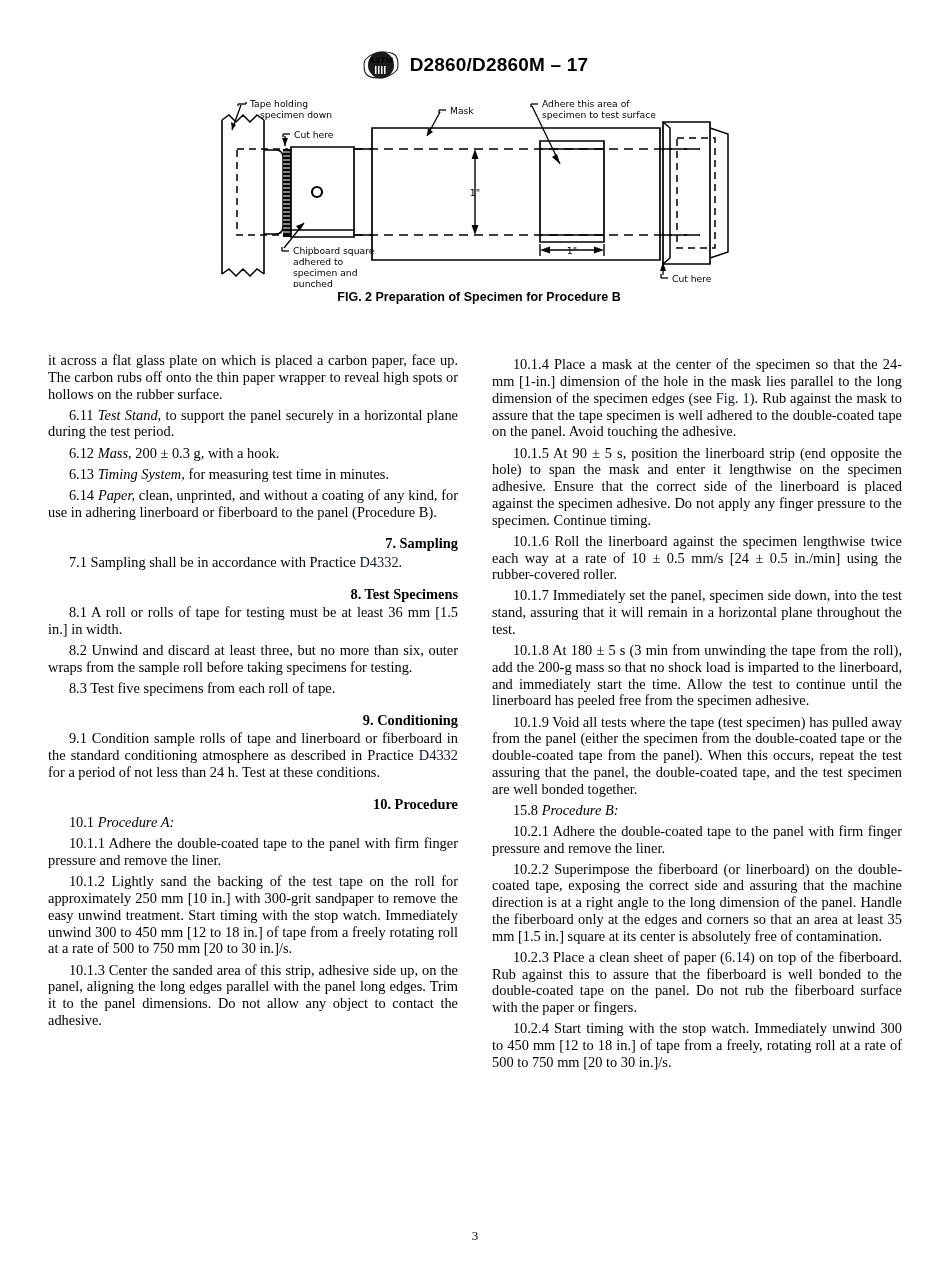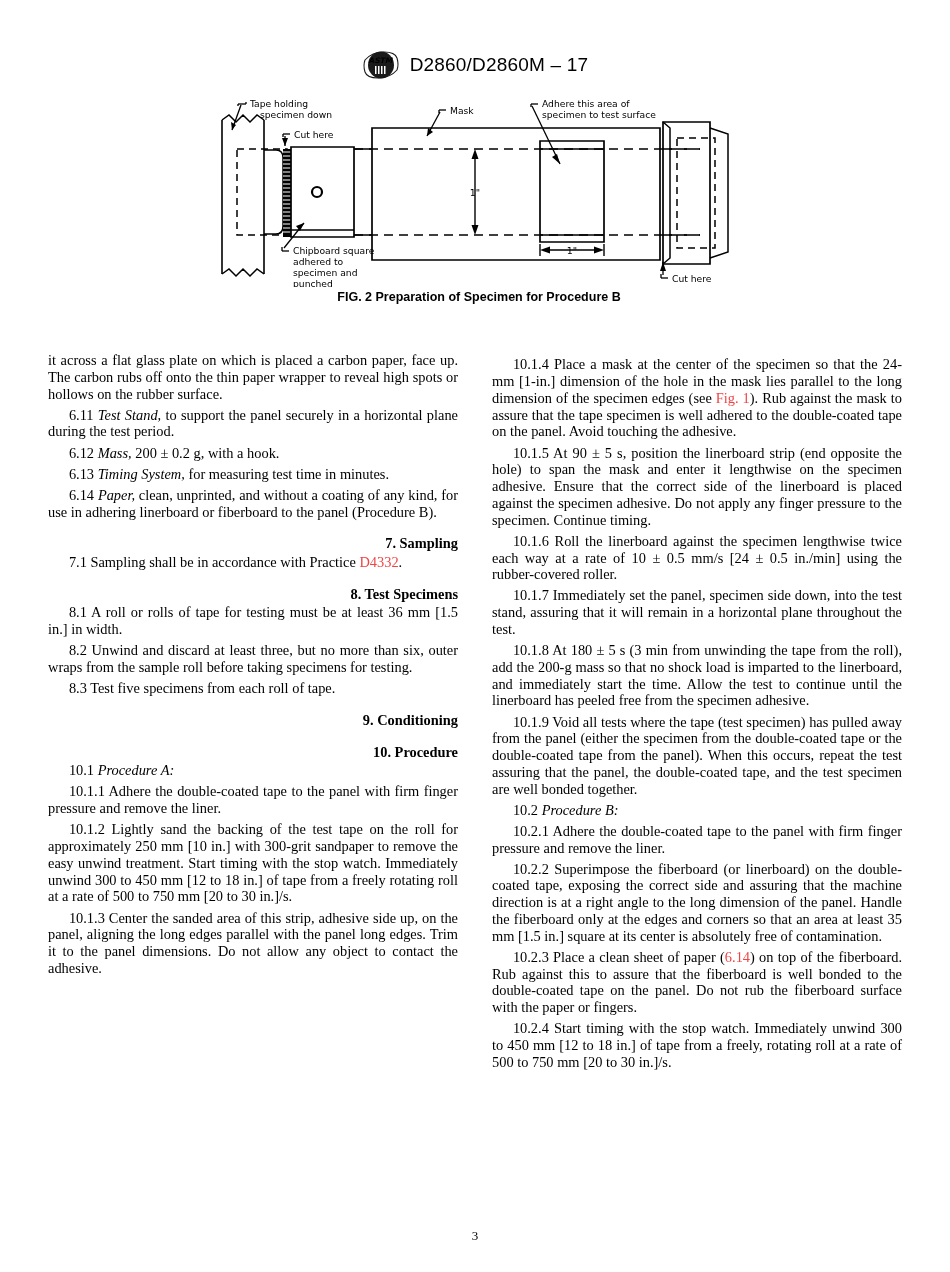--- a/index.html
+++ b/index.html
@@ -28,21 +28,21 @@
     justify-content: center;
     gap: 10px;
   }
   .astm-logo {
     width: 38px;
     height: 30px;
     flex: 0 0 auto;
   }
   .doc-designation {
     font-family: "Liberation Sans", sans-serif;
-    font-weight: normal;
+    font-weight: bold;
     font-size: 19px;
     letter-spacing: 0.2px;
     white-space: nowrap;
   }
 
   
   .figure-block {
     position: absolute;
     top: 92px;
     left: 0;
@@ -93,21 +93,21 @@
     margin-top: 1.05em;
     margin-bottom: 0.12em;
     font-weight: bold;
     text-indent: 0;
     text-align: right;
   }
   p.head + p.para {
     margin-top: 0.12em;
   }
   .it { font-style: italic; }
-  .lnk { color: #ef4444; }
+  .lnk { color: #0f172a; }
 
   
   .page-number {
     position: absolute;
     bottom: 28px;
     left: 0;
     width: 950px;
     text-align: center;
     font-size: 13px;
   }
@@ -259,54 +259,55 @@
   </div>
 
   <div class="body-cols">
 
     <div class="col">
 
       <p class="cont">it across a flat glass plate on which is placed a carbon paper, face up. The carbon rubs off onto the thin paper wrapper to reveal high spots or hollows on the rubber surface.</p>
 
       <p class="para"><span>6.11 </span><span class="it">Test Stand,</span><span> to support the panel securely in a horizontal plane during the test period.</span></p>
 
-      <p class="para"><span>6.12 </span><span class="it">Mass,</span><span> 200 ± 0.2 g, with a hook.</span></p>
+      <p class="para"><span>6.12 </span><span class="it">Mass,</span><span> 200 ± 0.3 g, with a hook.</span></p>
 
       <p class="para"><span>6.13 </span><span class="it">Timing System,</span><span> for measuring test time in minutes.</span></p>
 
       <p class="para"><span>6.14 </span><span class="it">Paper,</span><span> clean, unprinted, and without a coating of any kind, for use in adhering linerboard or fiberboard to the panel (Procedure B).</span></p>
 
       <p class="head">7.  Sampling</p>
       <p class="para"><span>7.1  Sampling shall be in accordance with Practice </span><span class="lnk">D4332</span><span>.</span></p>
 
       <p class="head">8.  Test Specimens</p>
       <p class="para">8.1  A roll or rolls of tape for testing must be at least 36 mm [1.5 in.] in width.</p>
       <p class="para">8.2  Unwind and discard at least three, but no more than six, outer wraps from the sample roll before taking specimens for testing.</p>
       <p class="para">8.3  Test five specimens from each roll of tape.</p>
 
       <p class="head">9.  Conditioning</p>
+      <p class="para"><span>9.1  Condition sample rolls of tape and linerboard or fiberboard in the standard conditioning atmosphere as described in Practice </span><span class="lnk">D4332</span><span> for a period of not less than 24 h. Test at these conditions.</span></p>
 
       <p class="head">10.  Procedure</p>
       <p class="para"><span>10.1 </span><span class="it">Procedure A:</span></p>
       <p class="para">10.1.1  Adhere the double-coated tape to the panel with firm finger pressure and remove the liner.</p>
       <p class="para">10.1.2  Lightly sand the backing of the test tape on the roll for approximately 250 mm [10 in.] with 300-grit sandpaper to remove the easy unwind treatment. Start timing with the stop watch. Immediately unwind 300 to 450 mm [12 to 18 in.] of tape from a freely rotating roll at a rate of 500 to 750 mm [20 to 30 in.]/s.</p>
       <p class="para">10.1.3  Center the sanded area of this strip, adhesive side up, on the panel, aligning the long edges parallel with the panel long edges. Trim it to the panel dimensions. Do not allow any object to contact the adhesive.</p>
     </div>
 
     <div class="col">
 
       <p class="para"><span>10.1.4  Place a mask at the center of the specimen so that the 24-mm [1-in.] dimension of the hole in the mask lies parallel to the long dimension of the specimen edges (see </span><span class="lnk">Fig. 1</span><span>). Rub against the mask to assure that the tape specimen is well adhered to the double-coated tape on the panel. Avoid touching the adhesive.</span></p>
 
       <p class="para">10.1.5 At 90 ± 5 s, position the linerboard strip (end opposite the hole) to span the mask and enter it lengthwise on the specimen adhesive. Ensure that the correct side of the linerboard is placed against the specimen adhesive. Do not apply any finger pressure to the specimen. Continue timing.</p>
       <p class="para">10.1.6  Roll the linerboard against the specimen lengthwise twice each way at a rate of 10 ± 0.5 mm/s [24 ± 0.5 in./min] using the rubber-covered roller.</p>
       <p class="para">10.1.7  Immediately set the panel, specimen side down, into the test stand, assuring that it will remain in a horizontal plane throughout the test.</p>
       <p class="para">10.1.8  At 180 ± 5 s (3 min from unwinding the tape from the roll), add the 200-g mass so that no shock load is imparted to the linerboard, and immediately start the time. Allow the test to continue until the linerboard has peeled free from the specimen adhesive.</p>
       <p class="para">10.1.9 Void all tests where the tape (test specimen) has pulled away from the panel (either the specimen from the double-coated tape or the double-coated tape from the panel). When this occurs, repeat the test assuring that the panel, the double-coated tape, and the test specimen are well bonded together.</p>
 
-      <p class="para"><span>10.2 </span><span class="it">Procedure B:</span></p>
+      <p class="para"><span>15.8 </span><span class="it">Procedure B:</span></p>
 
       <p class="para">10.2.1  Adhere the double-coated tape to the panel with firm finger pressure and remove the liner.</p>
       <p class="para">10.2.2  Superimpose the fiberboard (or linerboard) on the double-coated tape, exposing the correct side and assuring that the machine direction is at a right angle to the long dimension of the panel. Handle the fiberboard only at the edges and corners so that an area at least 35 mm [1.5 in.] square at its center is absolutely free of contamination.</p>
 
       <p class="para"><span>10.2.3  Place a clean sheet of paper (</span><span class="lnk">6.14</span><span>) on top of the fiberboard. Rub against this to assure that the fiberboard is well bonded to the double-coated tape on the panel. Do not rub the fiberboard surface with the paper or fingers.</span></p>
 
       <p class="para">10.2.4  Start timing with the stop watch. Immediately unwind 300 to 450 mm [12 to 18 in.] of tape from a freely, rotating roll at a rate of 500 to 750 mm [20 to 30 in.]/s.</p>
     </div>
   </div>
 

